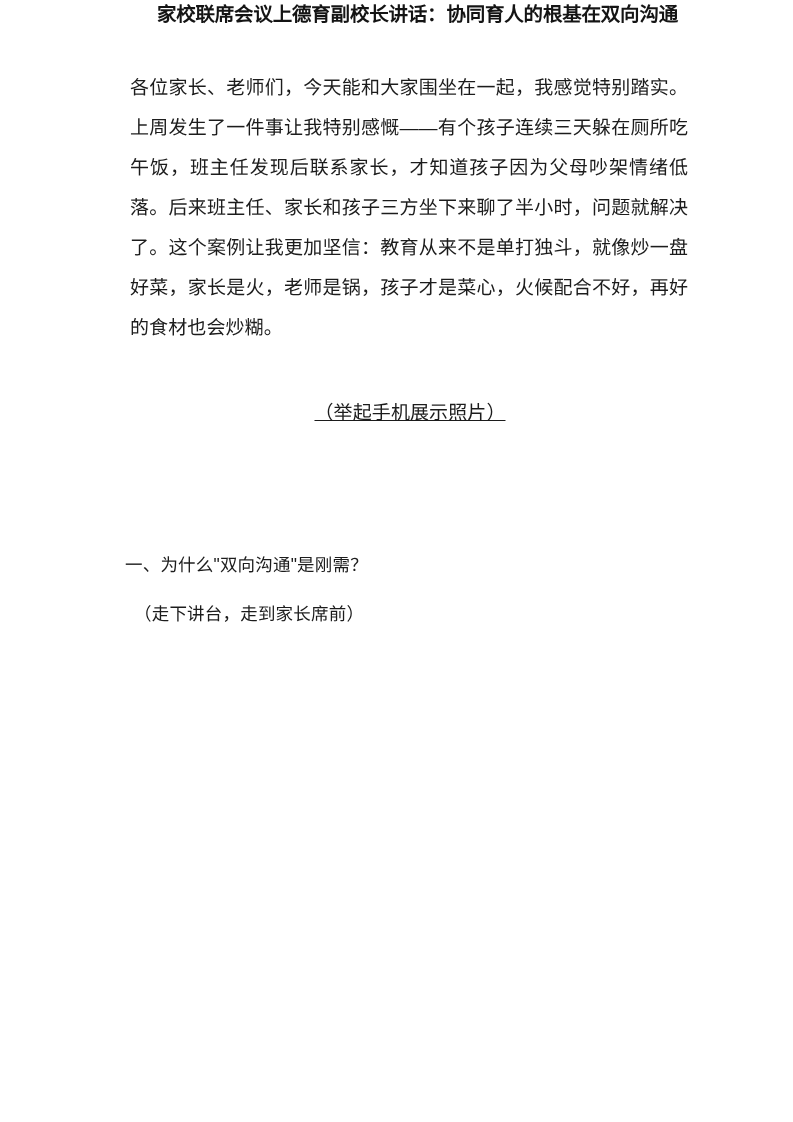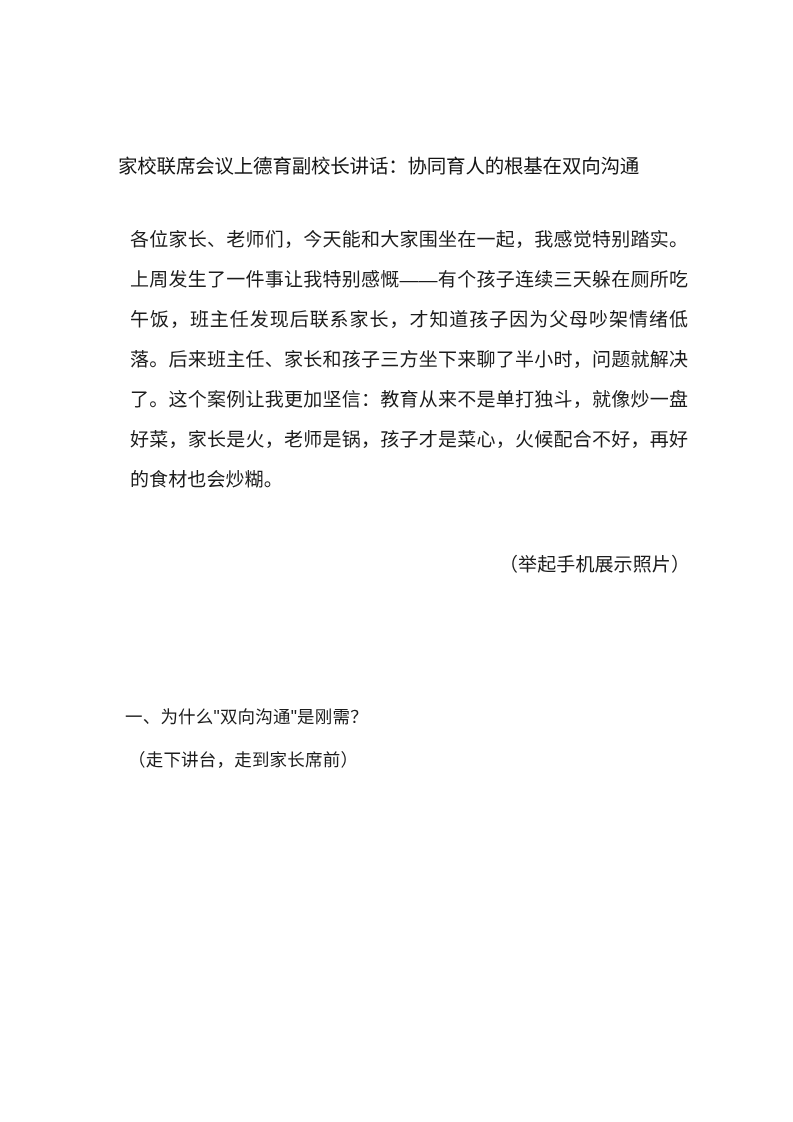--- a/index.html
+++ b/index.html
@@ -27,27 +27,27 @@
   .content {
     position: absolute;
     left: 118px;
     top: 0;
     width: 560px;
   }
 
   
   .doc-title {
     font-size: 19.5px;
-    font-weight: normal;
+    font-weight: bold;
     line-height: 28px;
     letter-spacing: -0.2px;
     color: #141414;
     margin: 0;
-    padding-top: 152px;
     white-space: nowrap;
+    text-align: right;
   }
 
   
   .para-block {
     font-size: 19px;
     line-height: 40px;
     color: #1c1c1c;
     text-align: justify;
     text-justify: inter-character;
     letter-spacing: 0.1px;
@@ -59,22 +59,23 @@
     width: 558px;
   }
 
   .para-block.second {
     margin-top: 45px;
     width: 560px;
   }
 
   
   .stage-line {
-    text-align: right;
+    text-align: center;
     display: block;
+    text-decoration: underline;
   }
 
   .flow-line {
     display: block;
   }
 
   
   .section-wrap {
     margin-top: 112px;
     padding-left: 7px;
@@ -88,21 +89,21 @@
     margin: 0;
     text-align: left;
     letter-spacing: 0.2px;
   }
 
   .section-note {
     font-size: 17.5px;
     line-height: 40px;
     font-weight: normal;
     color: #1c1c1c;
-    margin: 3px;
+    margin: 9px;
     text-align: left;
     letter-spacing: 0.2px;
   }
 </style>
 </head>
 <body>
 
 <div class="page">
   <div class="content">
 

